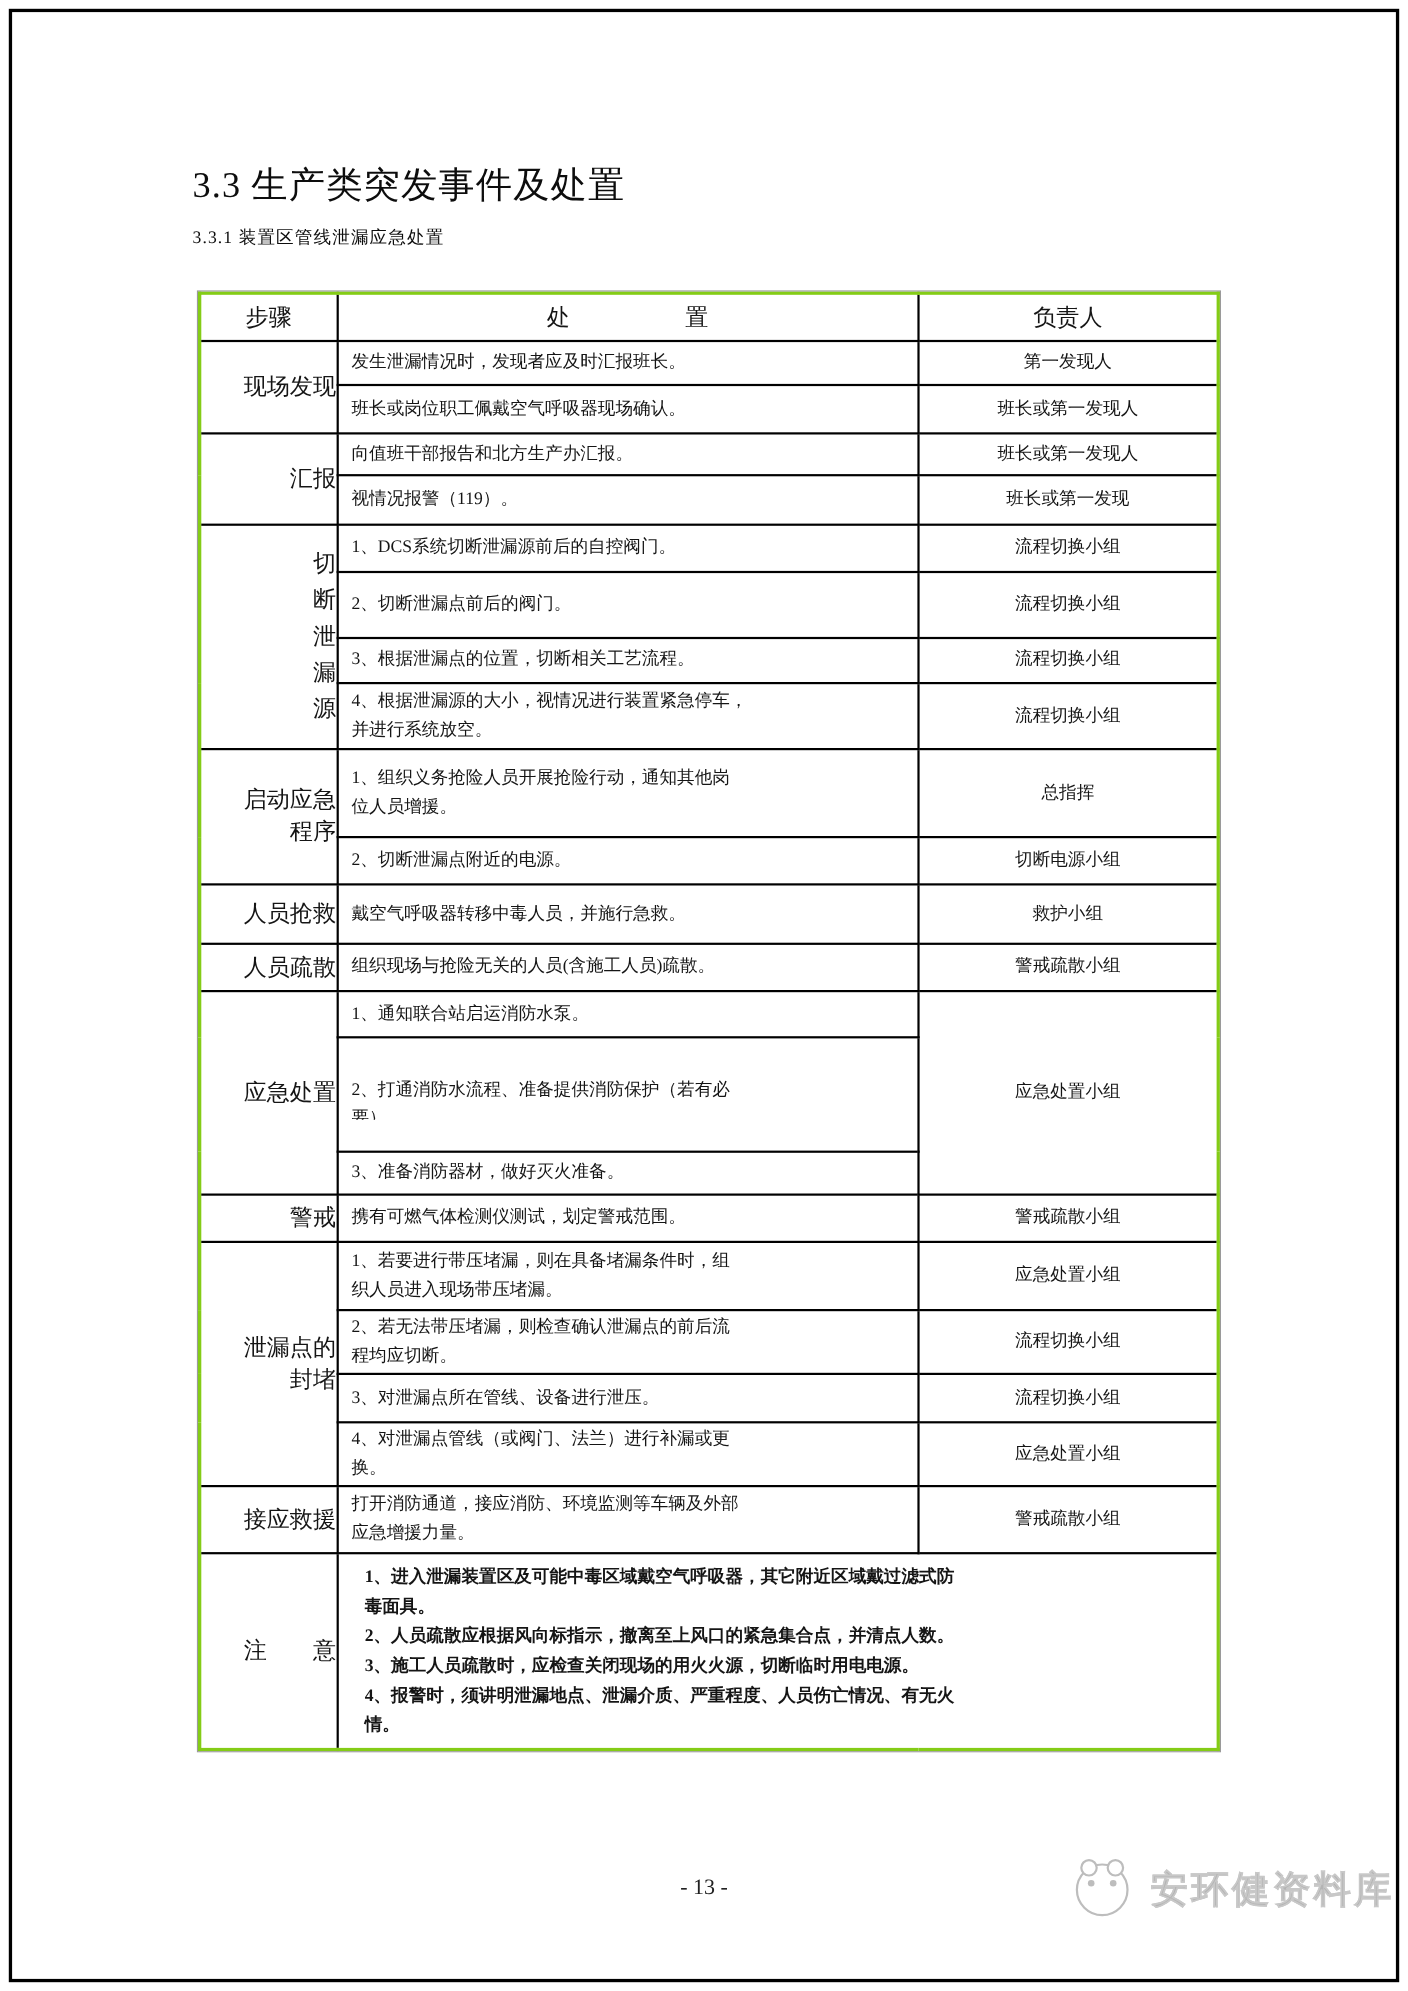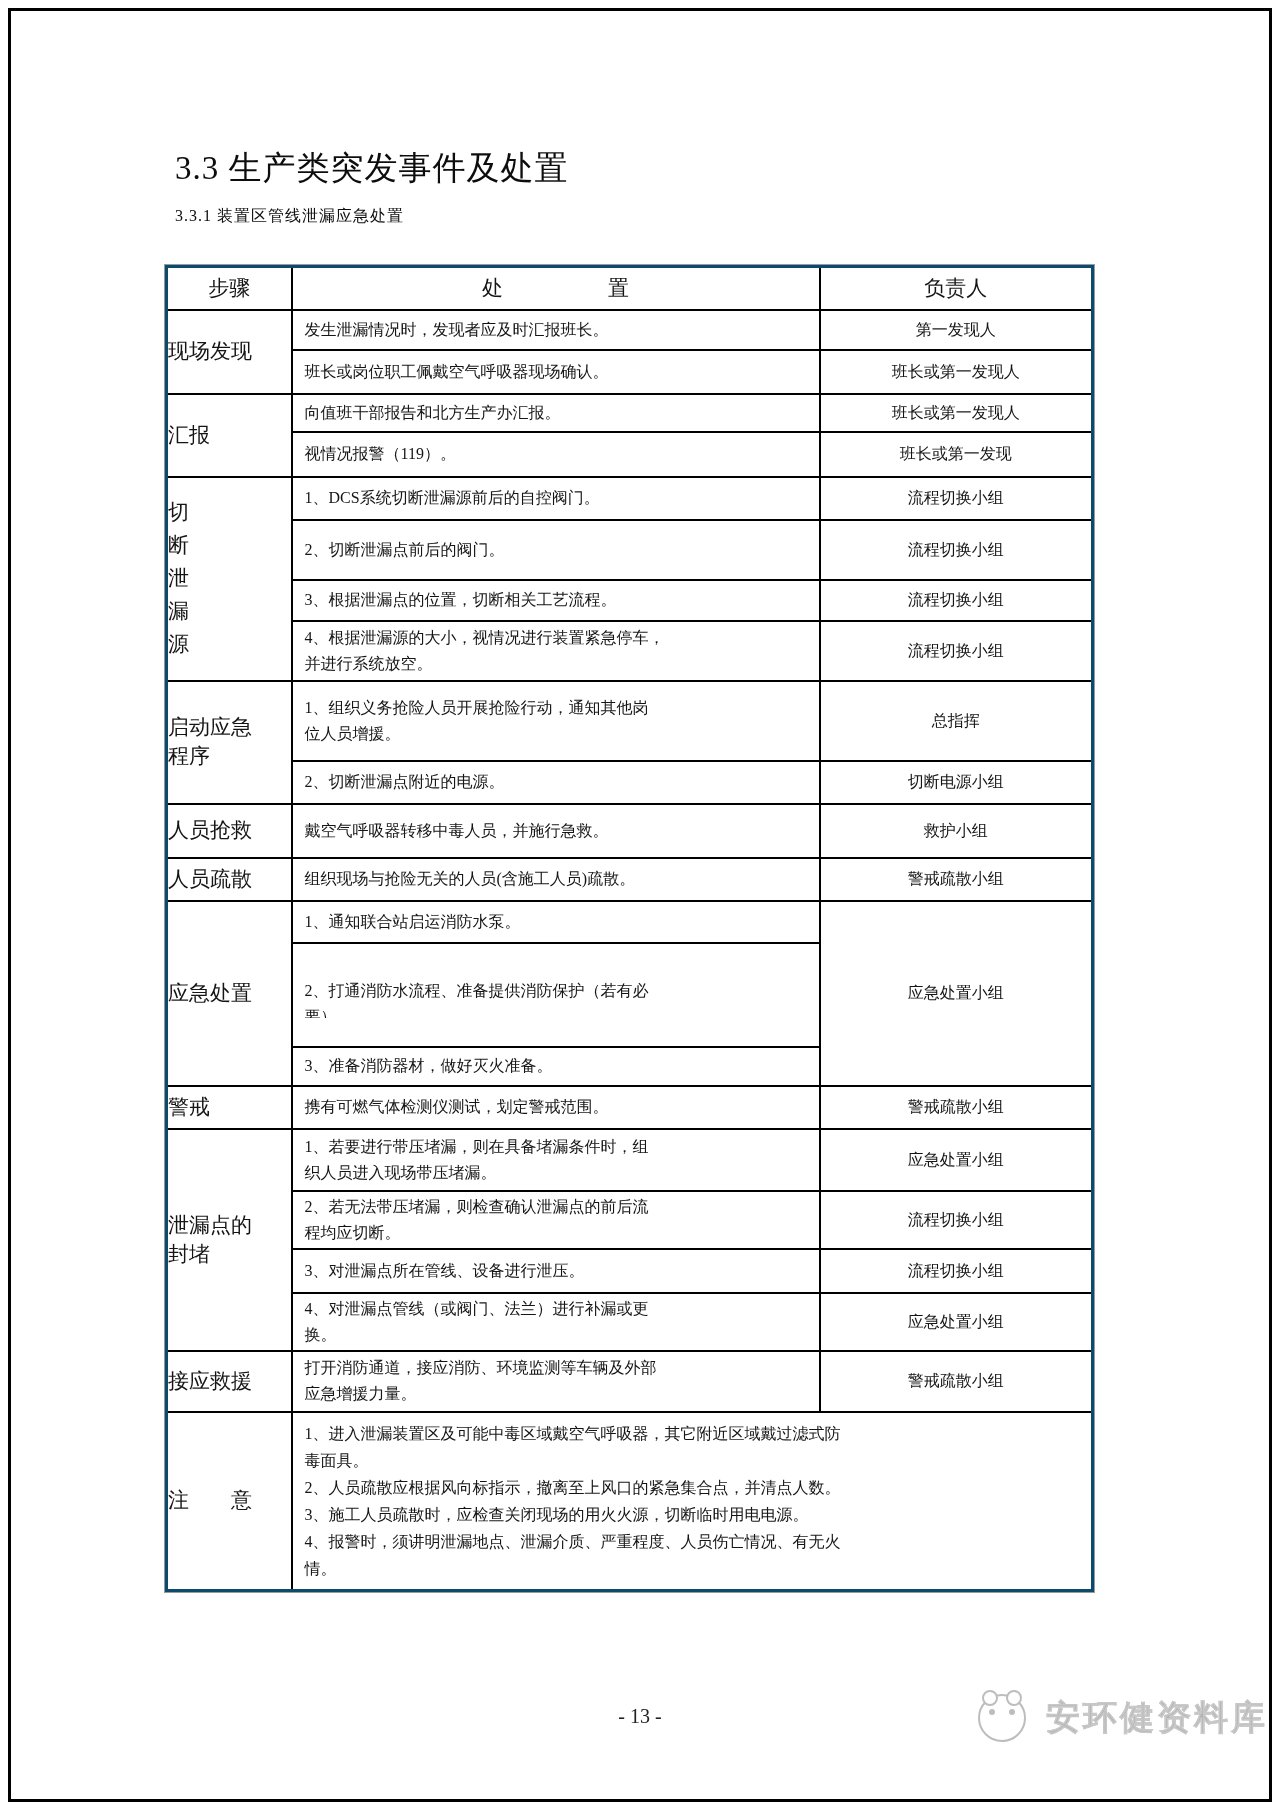--- a/index.html
+++ b/index.html
@@ -1,27 +1,27 @@
 <!DOCTYPE html>
 <html><head>
 <meta charset="utf-8">
 <style>
   html,body{margin:0;padding:0;background:#ffffff;}
   body{width:1280px;height:1810px;position:relative;font-family:"Liberation Serif","DejaVu Serif",serif;color:#111;}
   .page-frame{position:absolute;left:8px;top:8px;right:8px;bottom:8px;border:3px solid #000;}
   .doc-title{position:absolute;left:175px;top:146px;font-size:33px;letter-spacing:1px;color:#0d0d0d;}
   .doc-subtitle{position:absolute;left:175px;top:206px;font-size:16px;letter-spacing:1px;color:#0d0d0d;}
-  table.doc-table{position:absolute;left:165px;top:265px;width:926px;border-collapse:collapse;table-layout:fixed;border:3px solid #0c4a6e;outline:1px solid #9a9a9a;}
+  table.doc-table{position:absolute;left:180px;top:265px;width:926px;border-collapse:collapse;table-layout:fixed;border:3px solid #84cc16;outline:1px solid #9a9a9a;}
   .doc-table td,.doc-table th{border:2px solid #000;font-weight:normal;font-size:16px;color:#151515;vertical-align:middle;padding:0;overflow:hidden;}
   .doc-table th{font-size:21px;text-align:center;}
-  td.step-col{text-align:left;white-space:pre-line;line-height:29px;font-size:21px;}
+  td.step-col{text-align:right;white-space:pre-line;line-height:29px;font-size:21px;}
   td.step-vert{line-height:33px;}
   td.action-col{text-align:left;white-space:pre-line;line-height:26px;padding:2px 8px 2px 12px;}
   td.owner-col{text-align:center;line-height:24px;white-space:pre-line;}
-  td.note-col{text-align:left;white-space:pre-line;line-height:27px;padding:2px 8px 2px 12px;}
+  td.note-col{text-align:left;white-space:pre-line;line-height:27px;padding:2px 8px 2px 24px;font-weight:bold;}
   .clip-box{height:40px;overflow:hidden;line-height:26px;padding-top:6px;}
   td.vtop{vertical-align:top;}
   .page-footer{position:absolute;left:0;right:0;top:1705px;text-align:center;font-size:20px;color:#222;}
   .watermark{position:absolute;left:978px;top:1694px;display:flex;align-items:center;color:#b4b4b4;}
   .wm-logo{position:relative;width:44px;height:44px;border:2px solid #bdbdbd;border-radius:50%;flex:0 0 auto;background:#fff;}
   .wm-logo::before{content:"";position:absolute;left:9px;top:13px;width:6px;height:6px;border-radius:50%;background:#bdbdbd;}
   .wm-logo::after{content:"";position:absolute;right:9px;top:13px;width:6px;height:6px;border-radius:50%;background:#bdbdbd;}
   .wm-ear-l,.wm-ear-r{position:absolute;width:12px;height:12px;border:2px solid #bdbdbd;border-radius:50%;background:#fff;top:-6px;}
   .wm-ear-l{left:2px;} .wm-ear-r{right:2px;}
   .wm-text{font-size:34px;letter-spacing:3px;margin-left:20px;color:#b4b4b4;font-weight:bold;-webkit-text-stroke:0.5px #c8c8c8;}

